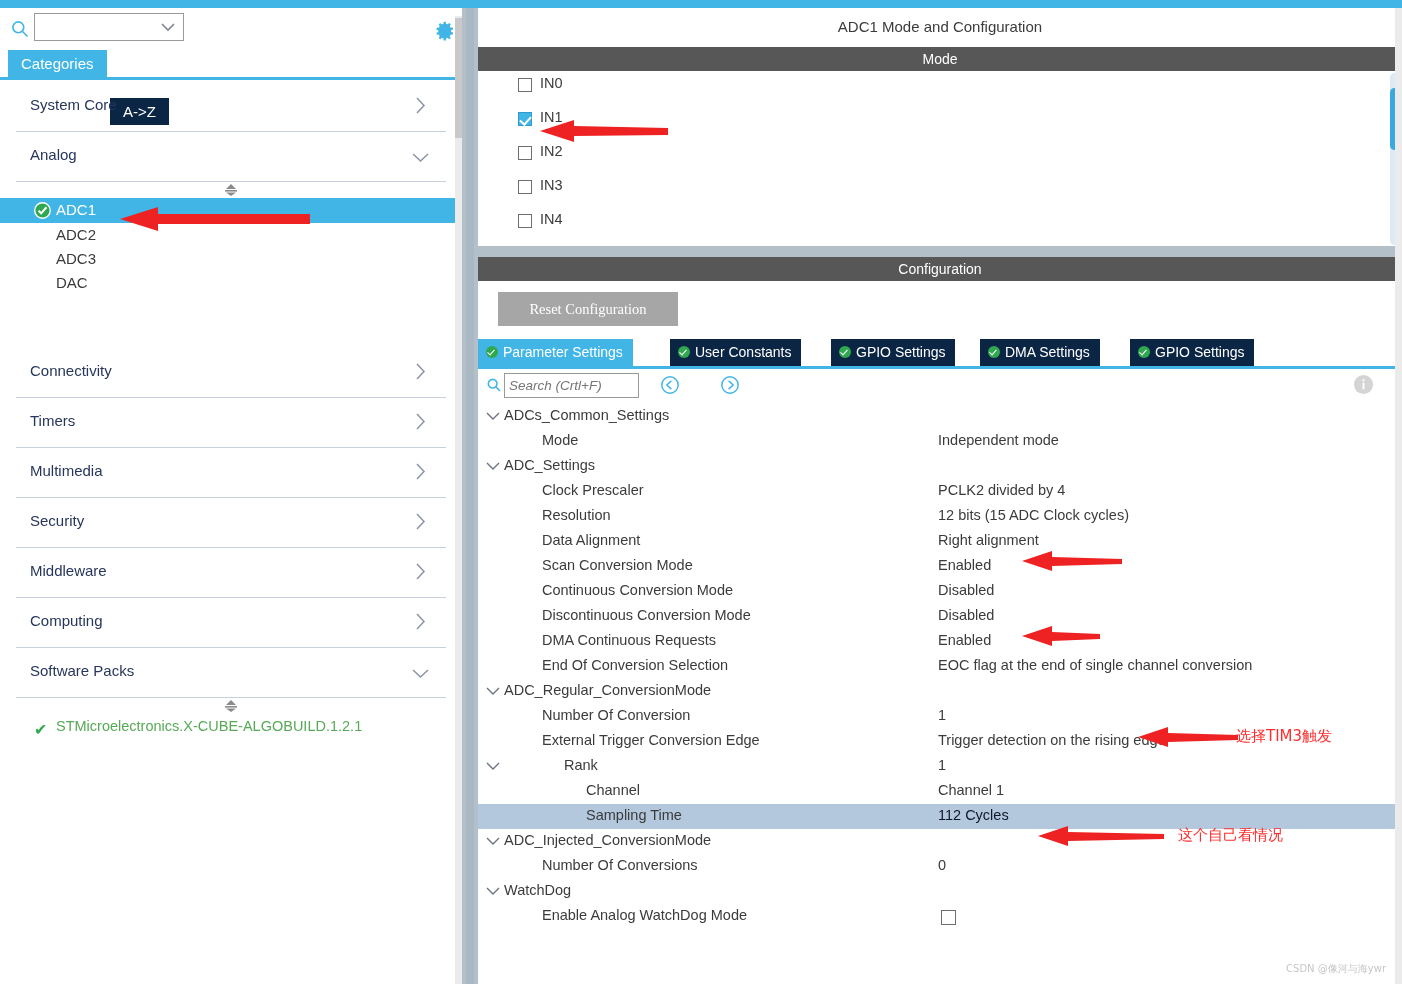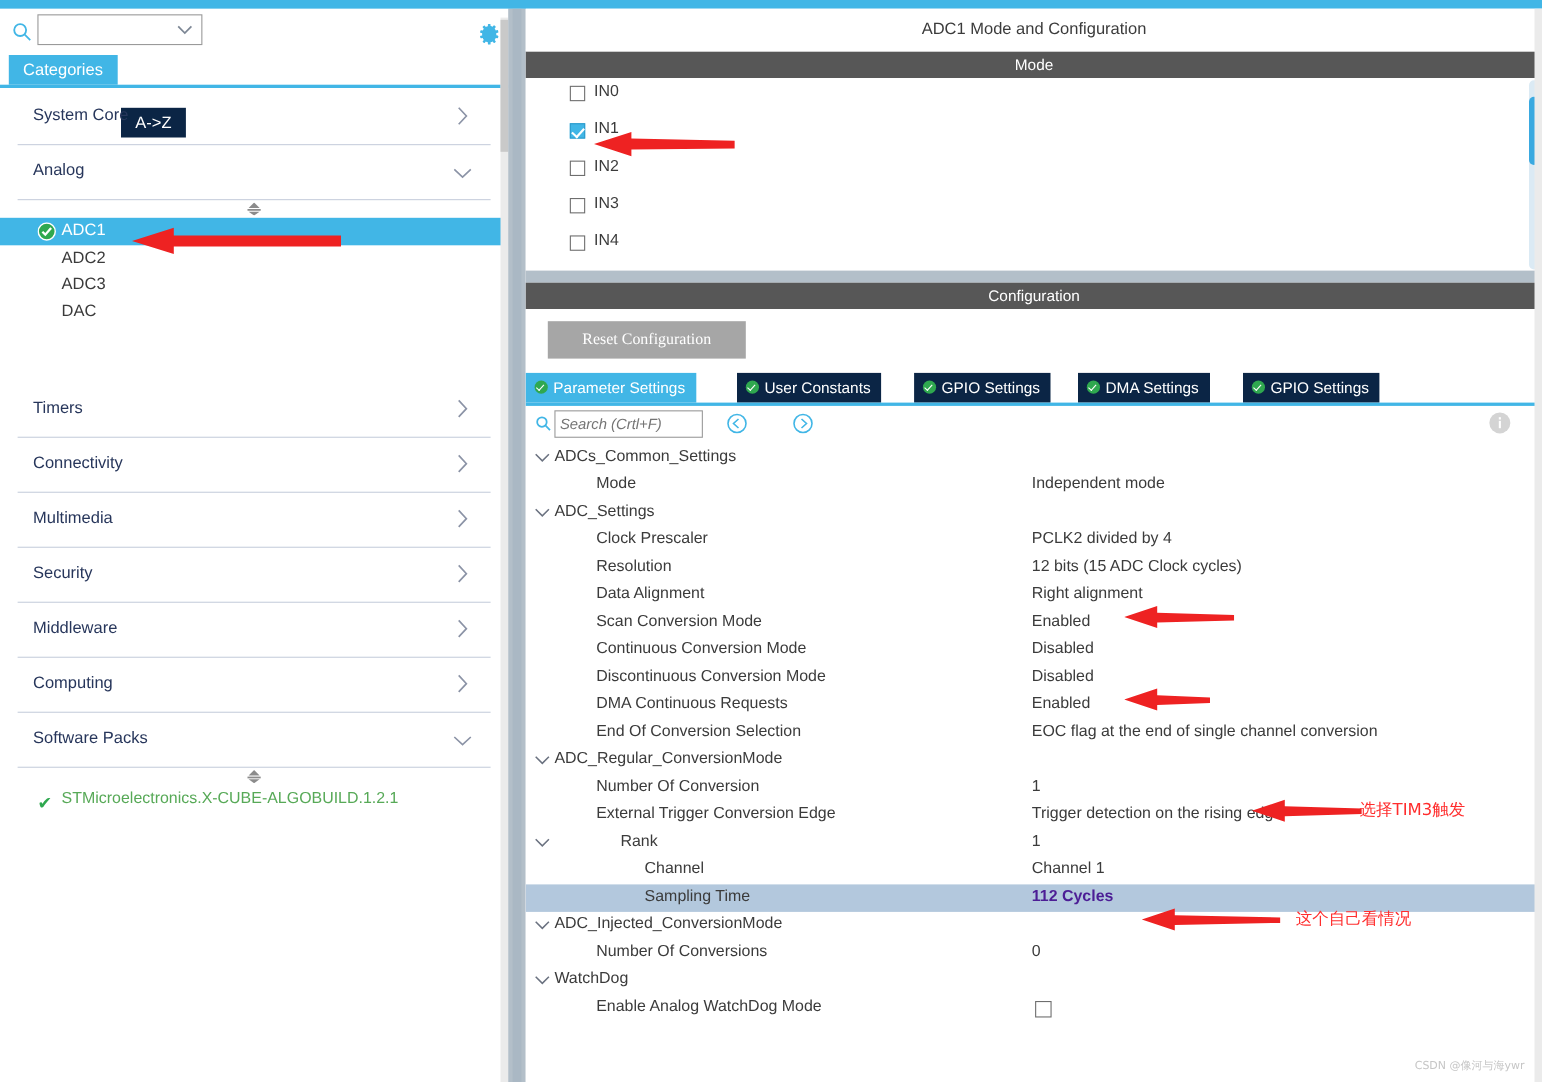--- a/index.html
+++ b/index.html
@@ -112,21 +112,21 @@
   .tree-row.highlight { background:#b3c8dd; }
   .tw { position:absolute; top:7px; width:14px; height:10px; }
   .tw-g0 { left:8px; }
   .tw-g1 { left:8px; }
   .t-name { position:absolute; top:3px; font-size:14.5px; color:#3b3b3b; white-space:nowrap; }
   .lv0 { left:26px; }
   .lv1 { left:64px; }
   .lv2 { left:86px; }
   .lv3 { left:108px; }
   .t-val { position:absolute; left:460px; top:3px; font-size:14.5px; color:#3b3b3b; white-space:nowrap; }
-  .tree-row.highlight .t-val { color:#4c1d95;font-weight:bold; }
+  .tree-row.highlight .t-val { color:#0f172a; }
   .t-cb { position:absolute; left:463px; top:6px; width:15px; height:15px; border:1px solid #6e6e6e; background:#fff; }
 
   
   .arrow { position:absolute; pointer-events:none; }
   .note-cn { position:absolute; font-size:15px; color:#ff2d2d; white-space:nowrap;
              font-family:"DejaVu Sans", sans-serif; }
 
   .watermark { position:absolute; right:16px; bottom:8px; font-size:10px; color:#c6c6c6;
                font-family:"DejaVu Sans", sans-serif; }
 
@@ -202,28 +202,28 @@
       <div class="sub-item">
         <div class="sub-label">ADC3</div>
       </div>
       <div class="sub-item">
         <div class="sub-label">DAC</div>
       </div>
 
       <div style="height:53px"></div>
 
       <div class="cat-row">
+        <div class="cat-label">Connectivity</div>
+        <svg class="chev" width="11" height="17" viewBox="0 0 11 17">
+          <polyline points="2,1 9,8.5 2,16" fill="none" stroke="#8b93a6" stroke-width="1.5"></polyline>
+        </svg>
+        <div class="cat-rule"></div>
+      </div>
+      <div class="cat-row">
         <div class="cat-label">Timers</div>
-        <svg class="chev" width="11" height="17" viewBox="0 0 11 17">
-          <polyline points="2,1 9,8.5 2,16" fill="none" stroke="#8b93a6" stroke-width="1.5"></polyline>
-        </svg>
-        <div class="cat-rule"></div>
-      </div>
-      <div class="cat-row">
-        <div class="cat-label">Connectivity</div>
         <svg class="chev" width="11" height="17" viewBox="0 0 11 17">
           <polyline points="2,1 9,8.5 2,16" fill="none" stroke="#8b93a6" stroke-width="1.5"></polyline>
         </svg>
         <div class="cat-rule"></div>
       </div>
       <div class="cat-row">
         <div class="cat-label">Multimedia</div>
         <svg class="chev" width="11" height="17" viewBox="0 0 11 17">
           <polyline points="2,1 9,8.5 2,16" fill="none" stroke="#8b93a6" stroke-width="1.5"></polyline>
         </svg>

